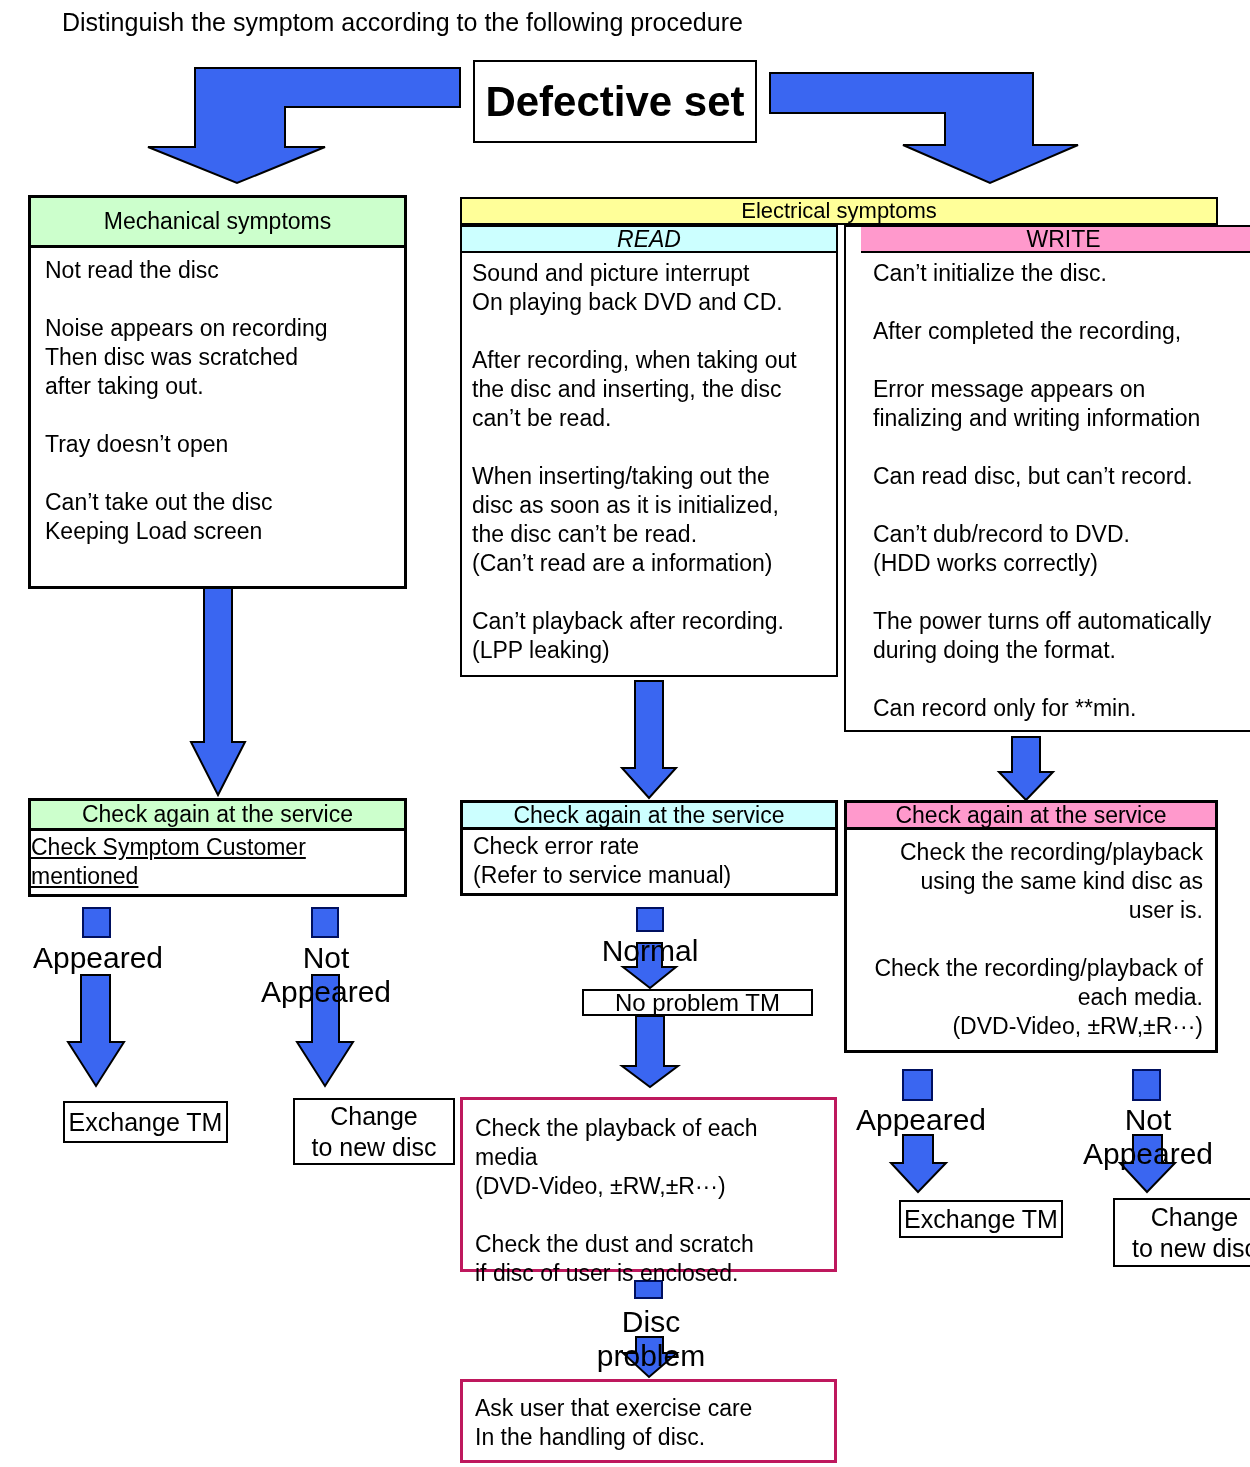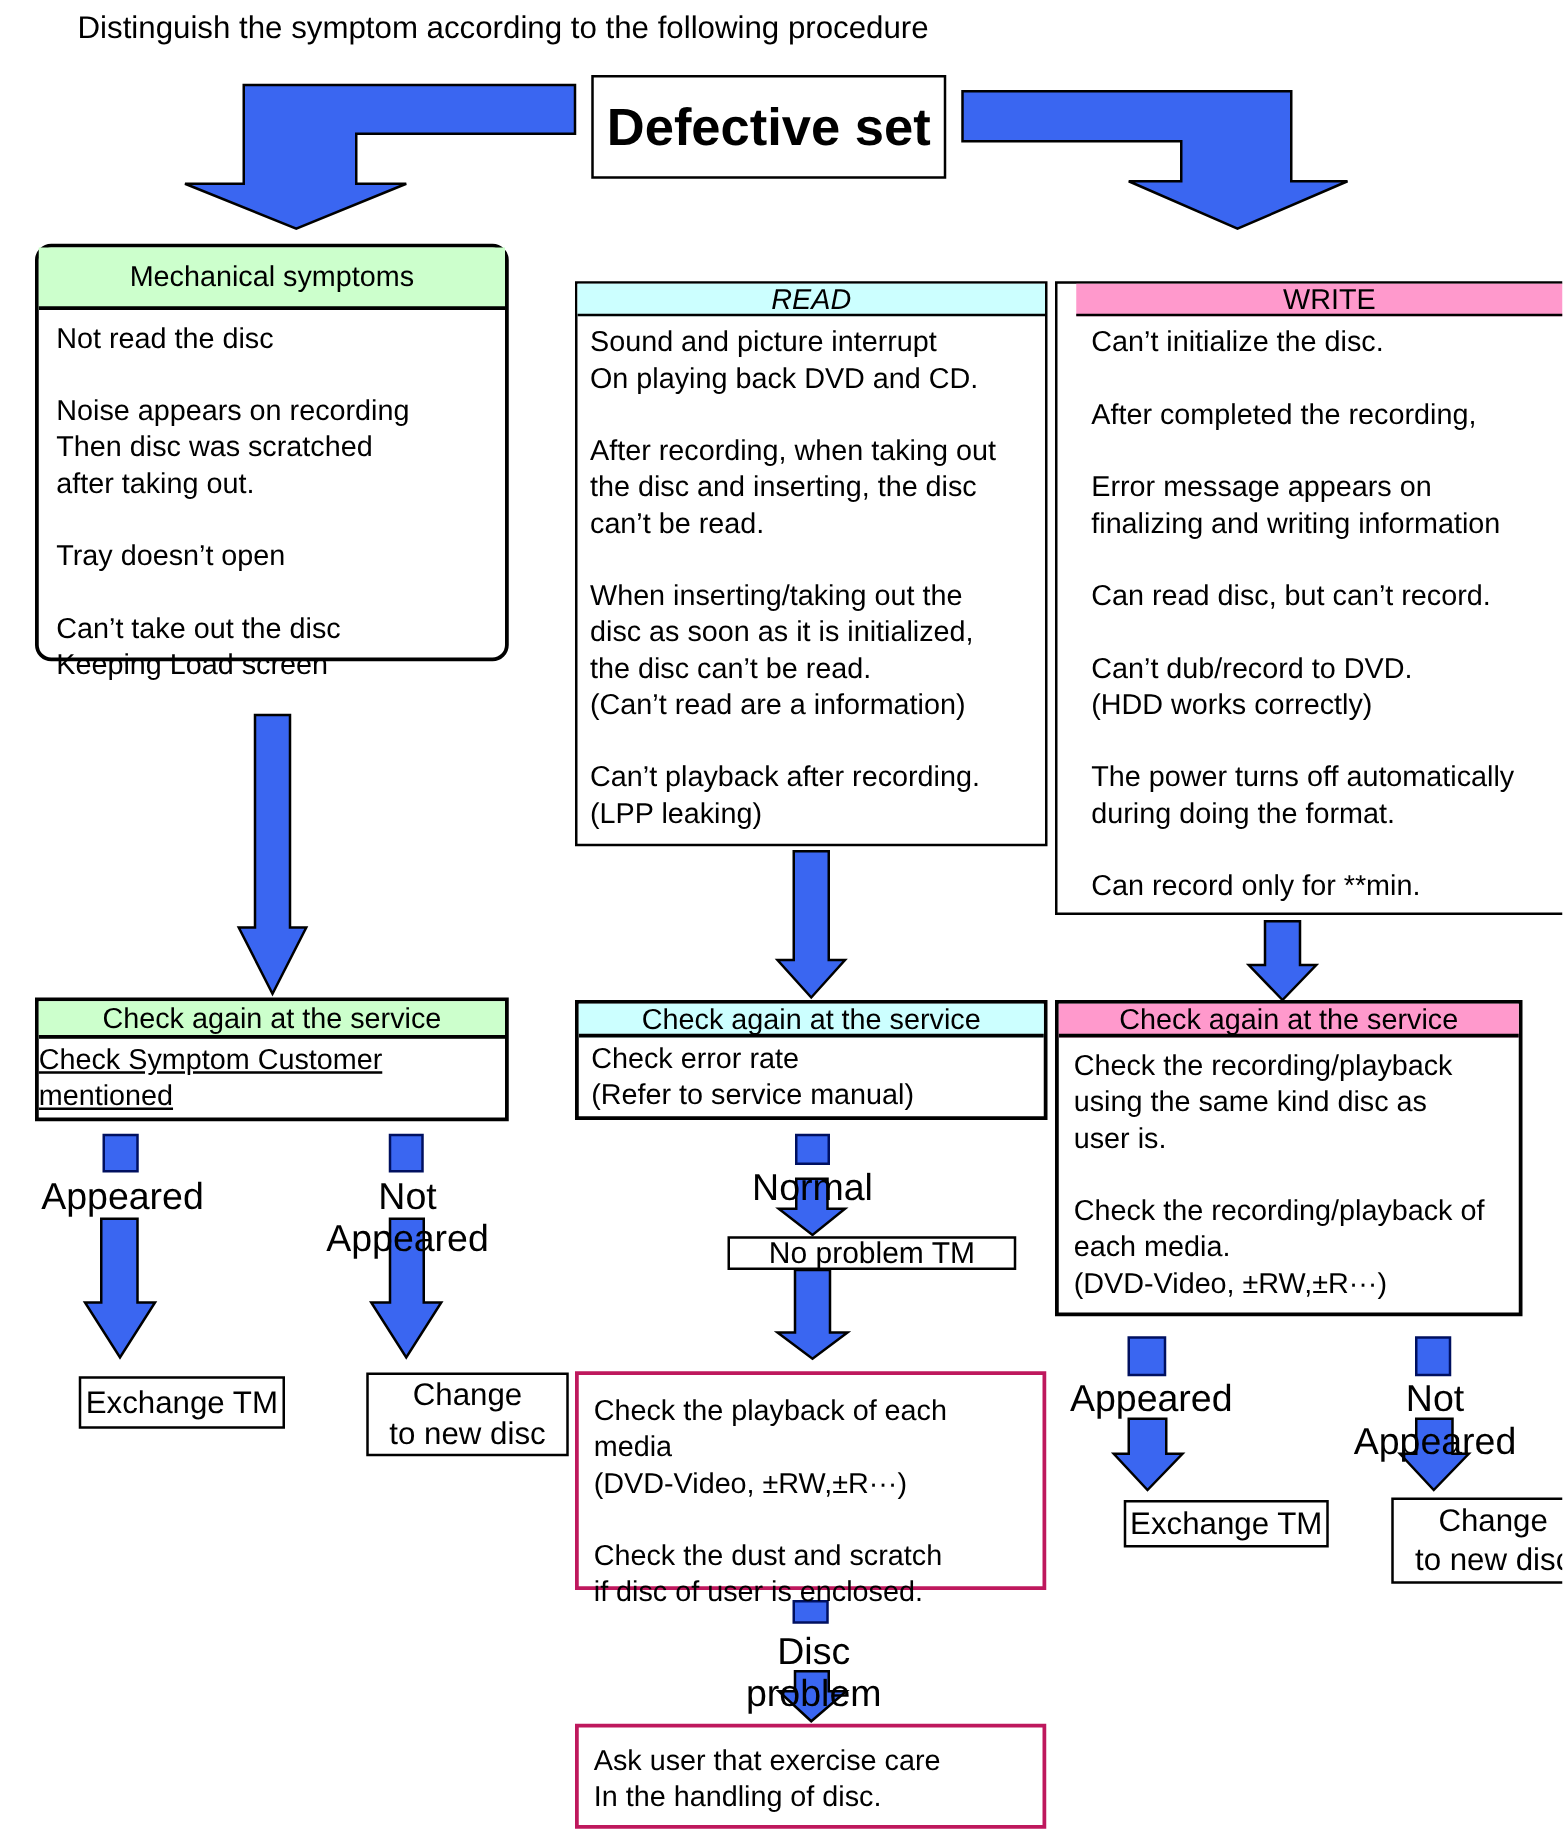--- a/index.html
+++ b/index.html
@@ -80,34 +80,35 @@
     <polygon class="arrow" points="903,1135 933,1135 933,1163 946,1163 918,1192 891,1163 903,1163"></polygon>
 
     <rect class="sq" x="1133" y="1070" width="27" height="30"></rect>
     <polygon class="arrow" points="1133,1135 1162,1135 1162,1163 1175,1163 1147,1192 1120,1163 1133,1163"></polygon>
   </svg>
 
   <div class="abs title" style="left:62px;top:8px;text-align:center;">Distinguish the symptom according to the following procedure</div>
 
   <div class="abs rootbox" style="left:473px;top:60px;width:284px;height:83px;">Defective set</div>
 
-  <div class="abs panel" style="left:28px;top:195px;width:379px;height:334px;border-radius:13px;">
+  <div class="abs panel" style="left:28px;top:195px;width:379px;height:394px;">
     <div class="panel-header hdr-green" style="height:50px;">Mechanical symptoms</div>
     <div class="panel-body pre" style="padding:8px 14px;">Not read the disc
 
 Noise appears on recording
 Then disc was scratched
 after taking out.
 
 Tray doesn’t open
 
 Can’t take out the disc
 Keeping Load screen</div>
   </div>
 
+  <div class="abs bar hdr-yellow" style="left:460px;top:197px;width:758px;height:28px;">Electrical symptoms</div>
 
   <div class="abs panel thin" style="left:460px;top:225px;width:378px;height:452px;">
     <div class="panel-header hdr-cyan" style="height:26px;font-style:italic;">READ</div>
     <div class="panel-body pre" style="padding:6px 10px;">Sound and picture interrupt
 On playing back DVD and CD.
 
 After recording, when taking out
 the disc  and inserting, the disc
 can’t be read.
 
@@ -147,21 +148,21 @@
   </div>
 
   <div class="abs panel" style="left:460px;top:800px;width:378px;height:96px;">
     <div class="panel-header hdr-cyan" style="height:27px;">Check again at the service</div>
     <div class="panel-body pre" style="padding:2px 10px;">Check error rate
 (Refer to service manual)</div>
   </div>
 
   <div class="abs panel" style="left:844px;top:800px;width:374px;height:253px;">
     <div class="panel-header hdr-pink" style="height:27px;">Check again at the service</div>
-    <div class="panel-body pre" style="padding:8px 12px;">Check the recording/playback
+    <div class="panel-body pre" style="padding:8px 12px;text-align:right;">Check the recording/playback
 using the same kind disc as
 user is.
 
 Check the recording/playback of
 each media.
 (DVD-Video, ±RW,±R···)</div>
   </div>
 
   <div class="abs blabel" style="left:13px;top:941px;">Appeared</div>
   <div class="abs blabel" style="left:241px;top:941px;">Not Appeared</div>

